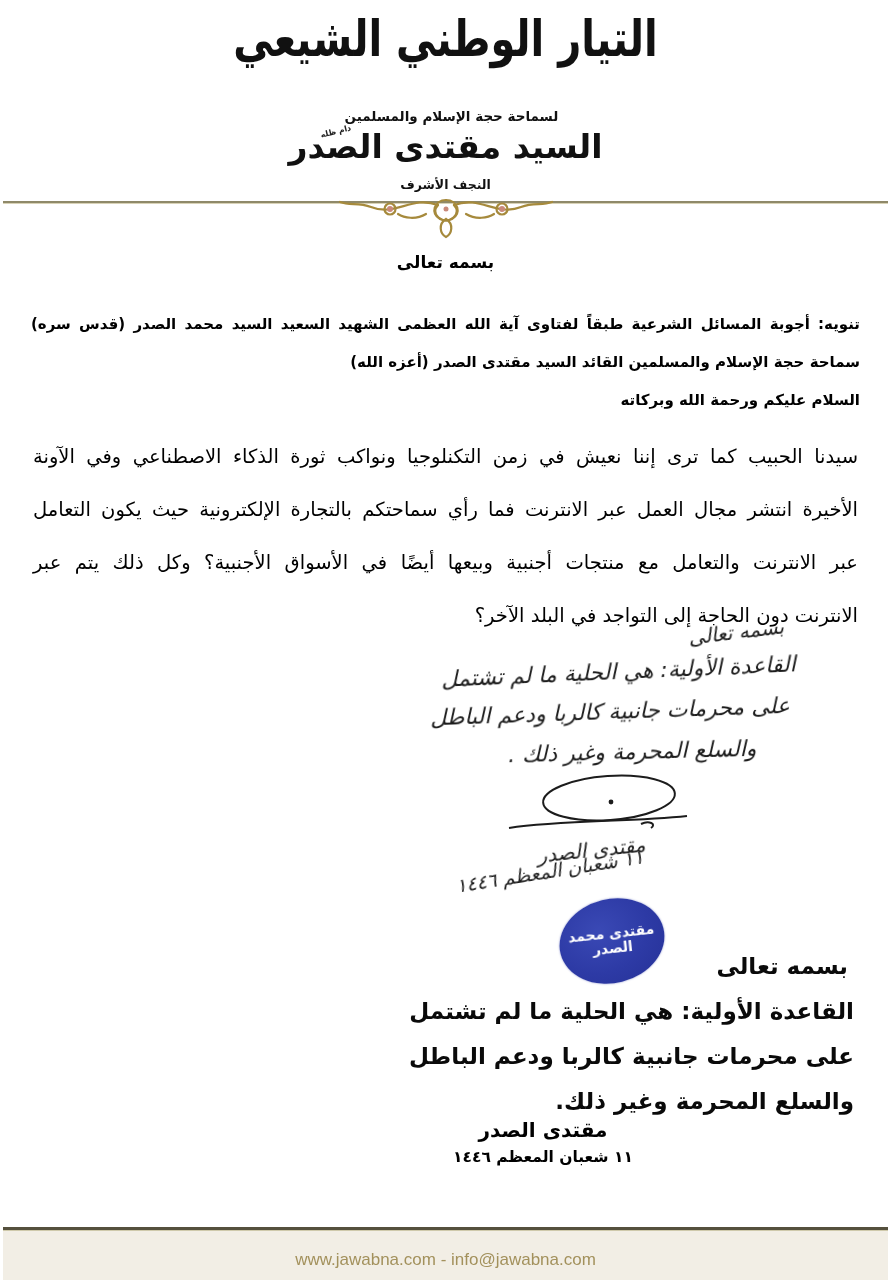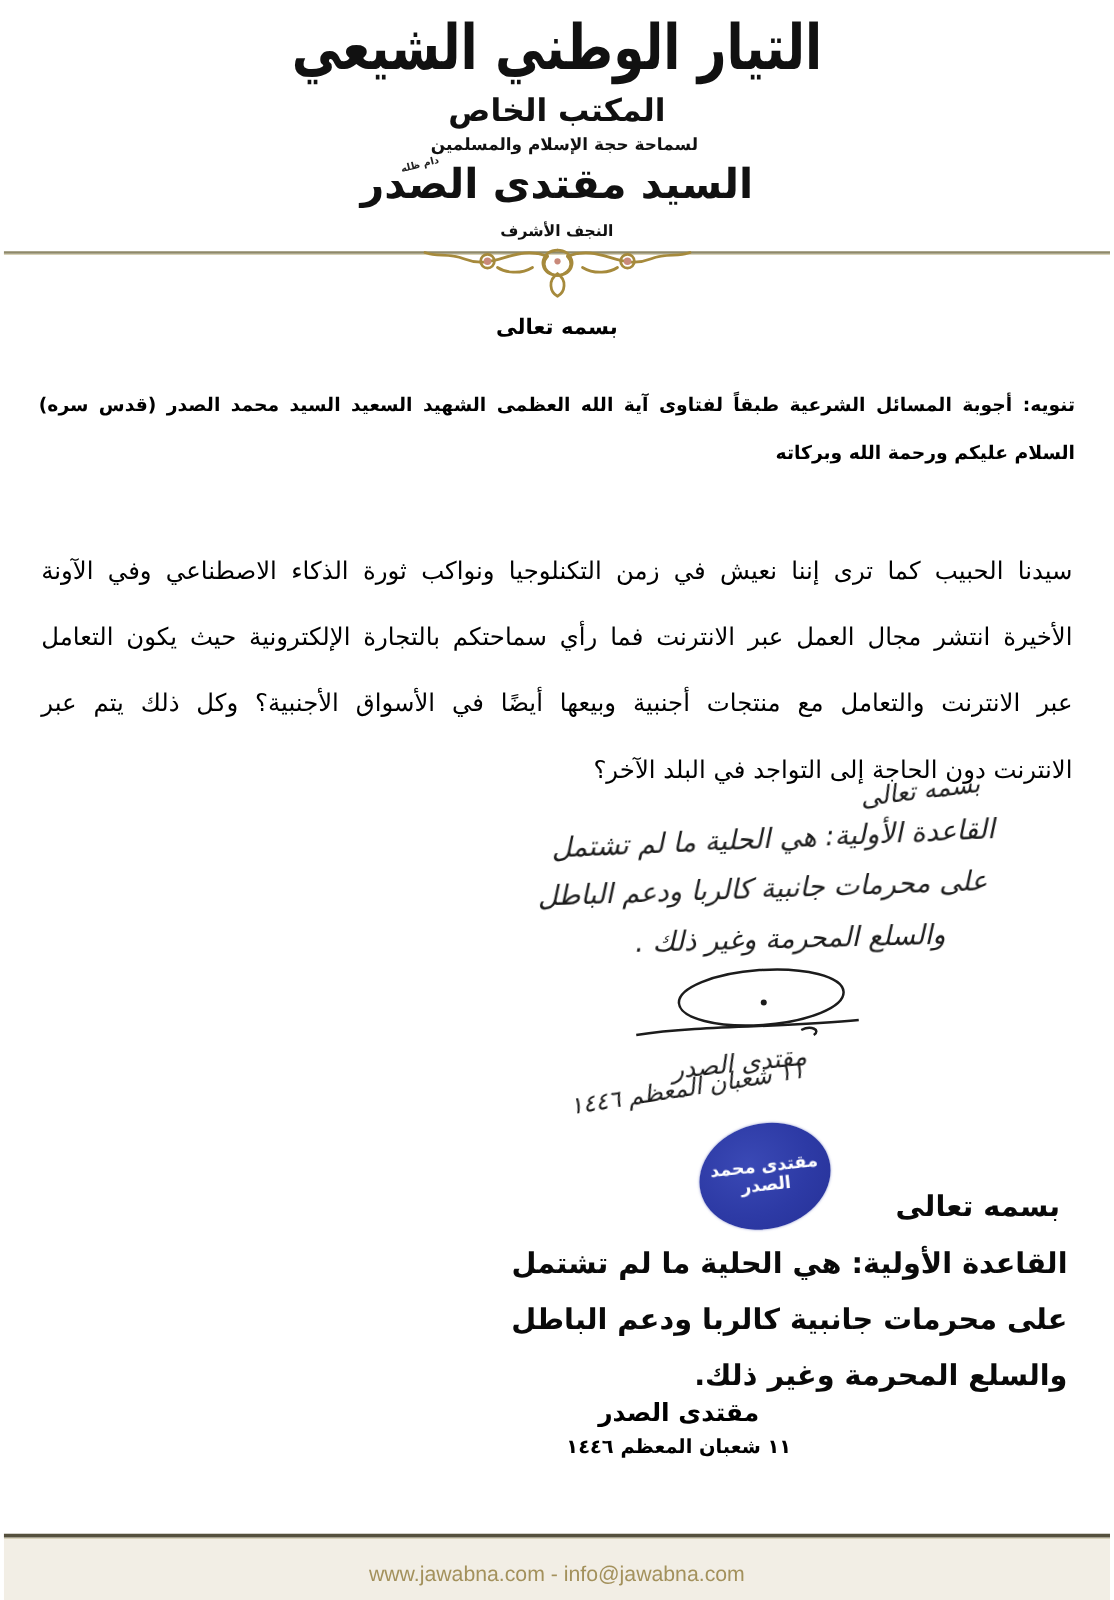--- a/index.html
+++ b/index.html
@@ -67,21 +67,20 @@
     border-top:3px solid #55503d;box-shadow:inset 0 1px 0 #cfc9ab;}
   .footer .url{margin-top:20px;text-align:center;color:#a3915c;font-size:17px;
     font-family:"Liberation Sans",sans-serif;direction:ltr;}
 </style>
 </head>
 <body>
 
 <div class="page">
 
   <div class="abs lh lh-org rtl nowrap">التيار الوطني الشيعي</div>
-  <div class="abs lh lh-office rtl nowrap">المكتب الخاص</div>
   <div class="abs lh lh-dedication rtl nowrap">لسماحة حجة الإسلام والمسلمين</div>
   <div class="abs lh lh-name rtl nowrap">السيد مقتدى الصدر</div>
   <div class="lh-honorific rtl">دام ظله</div>
   <div class="abs lh lh-city rtl nowrap">النجف الأشرف</div>
 
   <div class="abs divider"></div>
   <svg class="abs ornament" width="220" height="52" viewBox="0 0 220 52">
     <g fill="none" stroke="#a68a3c" stroke-width="2.2" stroke-linecap="round">
       <path d="M118,13 C145,3 160,25 185,15 C198,10 206,14 216,10"></path>
       <path d="M102,13 C75,3 60,25 35,15 C22,10 14,14 4,10"></path>
@@ -97,20 +96,21 @@
       <circle cx="166" cy="17" r="3"></circle>
       <circle cx="54" cy="17" r="3"></circle>
       <circle cx="110" cy="17" r="2.5"></circle>
     </g>
   </svg>
 
   <div class="abs basmala-top rtl">بسمه تعالى</div>
 
   <div class="abs notice rtl">
     <div class="just">تنويه: أجوبة المسائل الشرعية طبقاً لفتاوى آية الله العظمى الشهيد السعيد السيد محمد الصدر (قدس سره)</div>
+    <div class="start">سماحة حجة الإسلام والمسلمين القائد السيد مقتدى الصدر (أعزه الله)</div>
     <div class="start">السلام عليكم ورحمة الله وبركاته</div>
   </div>
 
   <div class="abs question rtl">
     <div class="just">سيدنا الحبيب كما ترى إننا نعيش في زمن التكنلوجيا ونواكب ثورة الذكاء الاصطناعي وفي الآونة</div>
     <div class="just">الأخيرة انتشر مجال العمل عبر الانترنت فما رأي سماحتكم بالتجارة الإلكترونية حيث يكون التعامل</div>
     <div class="just">عبر الانترنت والتعامل مع منتجات أجنبية وبيعها أيضًا في الأسواق الأجنبية؟ وكل ذلك يتم عبر</div>
     <div class="start">الانترنت دون الحاجة إلى التواجد في البلد الآخر؟</div>
   </div>
 

